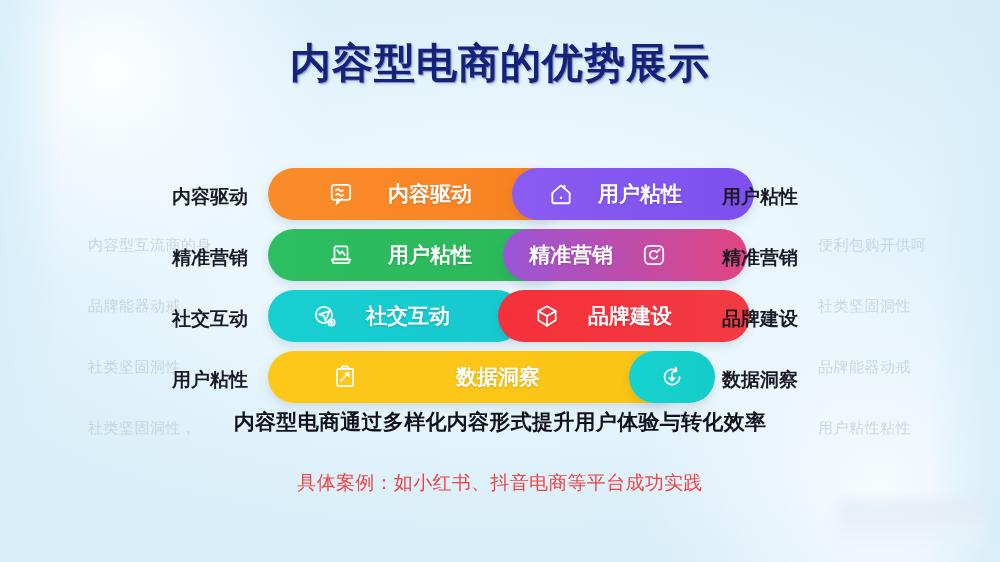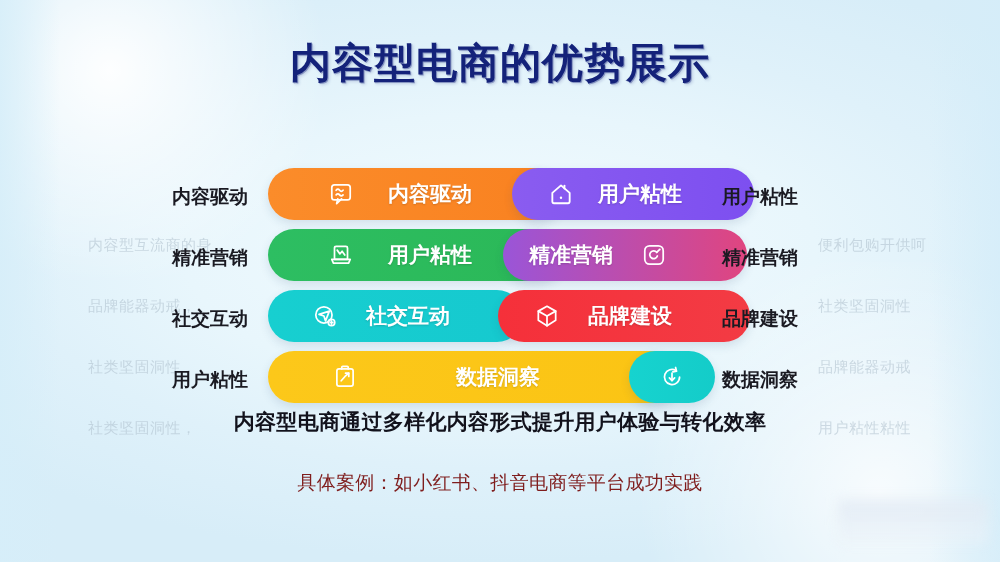--- a/index.html
+++ b/index.html
@@ -87,21 +87,21 @@
   .p-r4b{left:629px;width:86px;padding:0;justify-content:center;
          background:linear-gradient(90deg,#16d3cf 0%,#14ccc9 100%);}
 
   
   .foot1{
     position:absolute;left:0;right:0;top:408px;text-align:center;
     font-size:21px;font-weight:bold;color:#12121c;letter-spacing:.3px;
   }
   .foot2{
     position:absolute;left:0;right:0;top:470px;text-align:center;
-    font-size:19px;color:#7f1d1d;letter-spacing:.3px;
+    font-size:19px;color:#ef4444;letter-spacing:.3px;
   }
 
   .watermark{
     position:absolute;right:12px;bottom:18px;width:150px;height:44px;
     background:linear-gradient(180deg,rgba(226,234,244,.85),rgba(235,243,249,.5));
     filter:blur(6px);border-radius:4px;
   }
 </style>
 </head>
 <body>

